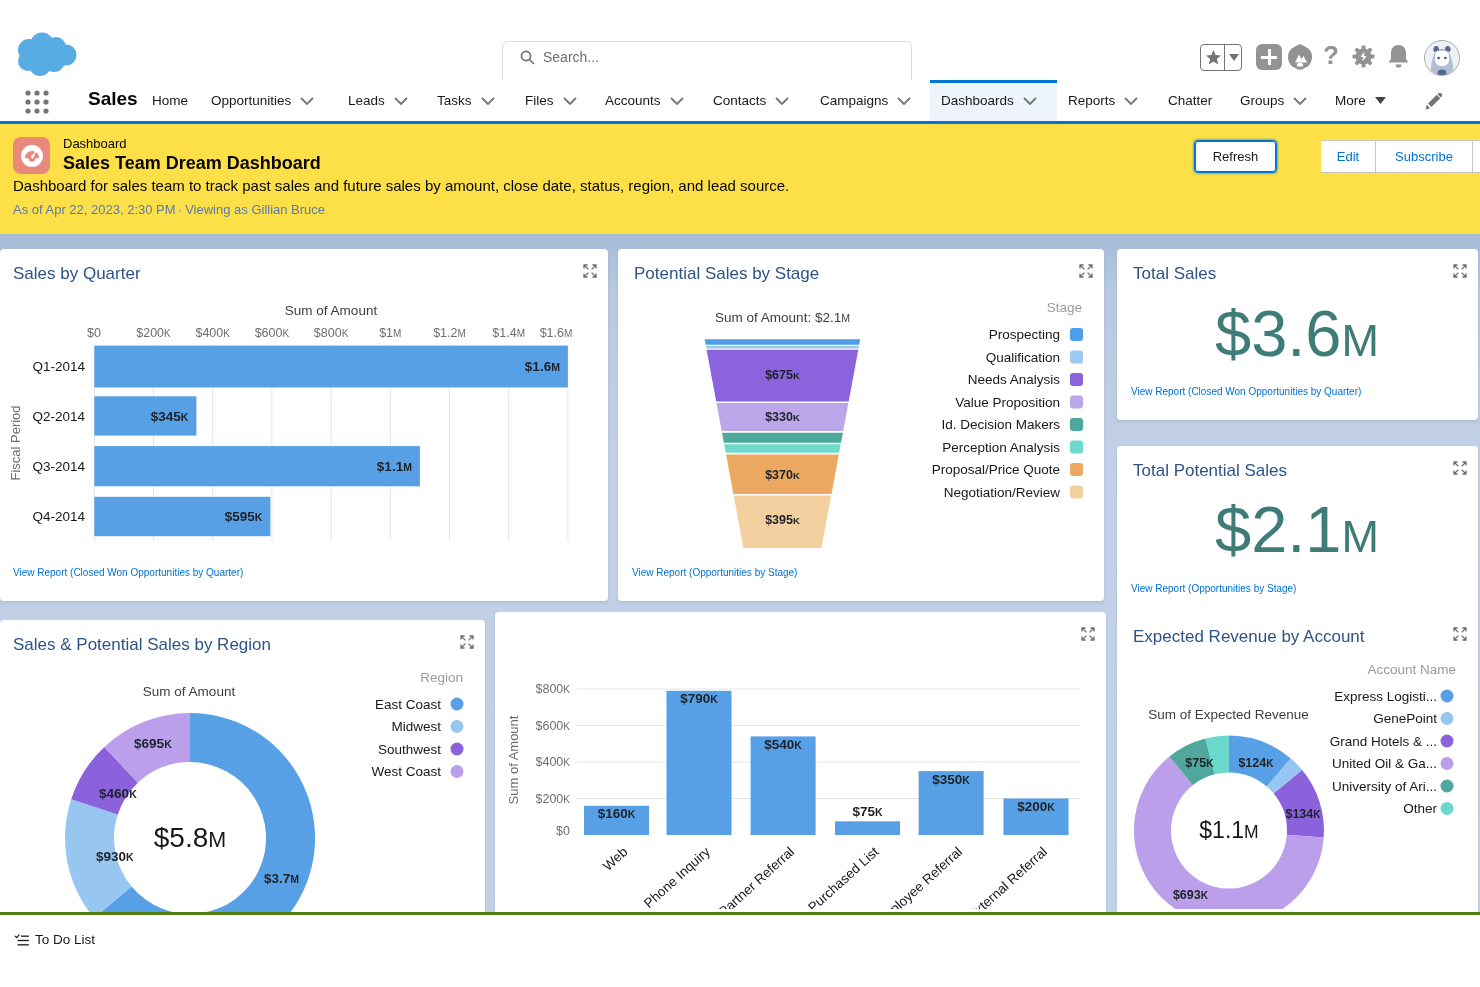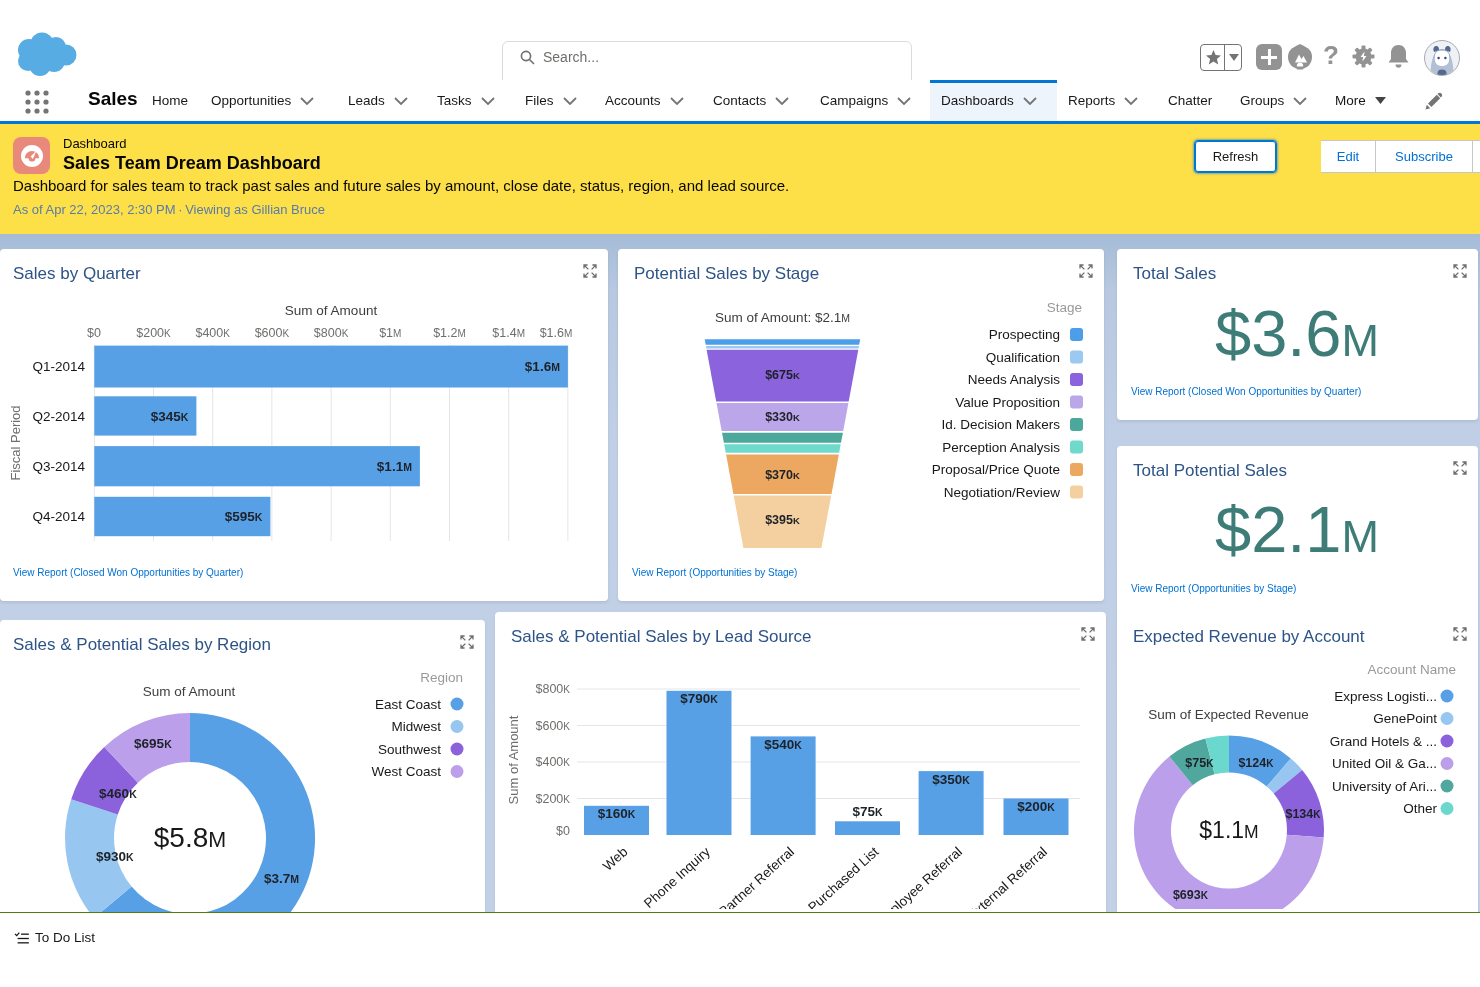--- a/index.html
+++ b/index.html
@@ -26,21 +26,21 @@
 #pagehdr .asof { position:absolute; left:13px; top:78px; font-size:13px; color:#5a7bab; }
 #btngroup { position:absolute; left:1194px; top:16px; height:33px; display:flex; }
 .btn { height:33px; background:#fff; border:1px solid #c9c7c5; font-size:13px; display:flex; align-items:center; justify-content:center; }
 
 #canvas { position:absolute; left:0; top:234px; width:1480px; height:678px; background:linear-gradient(180deg,#a5bbd7 0%,#b7c8e0 8%,#c0cfe5 30%,#c2d1e6 100%); }
 .card { position:absolute; background:#fff; border-radius:4px; box-shadow:0 2px 3px rgba(0,0,0,.08); }
 .ctitle { position:absolute; left:16px; top:15px; font-size:17px; color:#2e5387; }
 .expand { position:absolute; right:11px; top:15px; }
 .vreport { position:absolute; left:14px; font-size:10px; color:#0070d2; }
 
-#todobar { position:absolute; left:0; top:912px; width:1480px; height:75px; background:#fff; border-top:1px solid #4d7c0f; }
+#todobar { position:absolute; left:0; top:912px; width:1480px; height:75px; background:#fff; border-top:3px solid #4d7c0f; }
 #todobar .txt { position:absolute; left:35px; top:17px; font-size:13.5px; color:#181818; }
 </style>
 </head>
 <body>
 <div id="stage">
   <div id="tophdr">
     <svg class="abs" style="left:16px;top:32px" width="62" height="46" viewBox="0 0 62 46">
       <g fill="#57ace3">
         <circle cx="13" cy="18" r="11"></circle>
         <circle cx="26" cy="12" r="11.5"></circle>
@@ -375,21 +375,20 @@
           <circle cx="453" cy="84" r="6.5" fill="#58A0E6"></circle>
           <circle cx="453" cy="106.5" r="6.5" fill="#97C6F0"></circle>
           <circle cx="453" cy="129" r="6.5" fill="#8B61DC"></circle>
           <circle cx="453" cy="151.5" r="6.5" fill="#BB9FEA"></circle>
         </g>
         </g>
       </svg>
     </div>
 
     <div class="card" style="left:495px;top:378px;width:611px;height:300px;border-radius:4px 4px 0 0;overflow:hidden;">
-      <div class="ctitle">Sales &amp; Potential Sales by Lead Source</div>
       <svg class="expand" width="14" height="14" viewBox="0 0 14 14">
           <g stroke="#706e6b" stroke-width="1.3" fill="none">
             <path d="M8.6 5.4 L13 1 M9.4 1 L13 1 L13 4.6"></path>
             <path d="M5.4 8.6 L1 13 M1 9.4 L1 13 L4.6 13"></path>
             <path d="M5.4 5.4 L1 1 M1 4.6 L1 1 L4.6 1"></path>
             <path d="M8.6 8.6 L13 13 M13 9.4 L13 13 L9.4 13"></path>
           </g>
         </svg>
       <svg class="abs" style="left:0;top:0" width="611" height="297" viewBox="0 0 611 297" font-family="Liberation Sans,sans-serif">
         <g font-size="12.5" fill="#706e6b" text-anchor="end">

